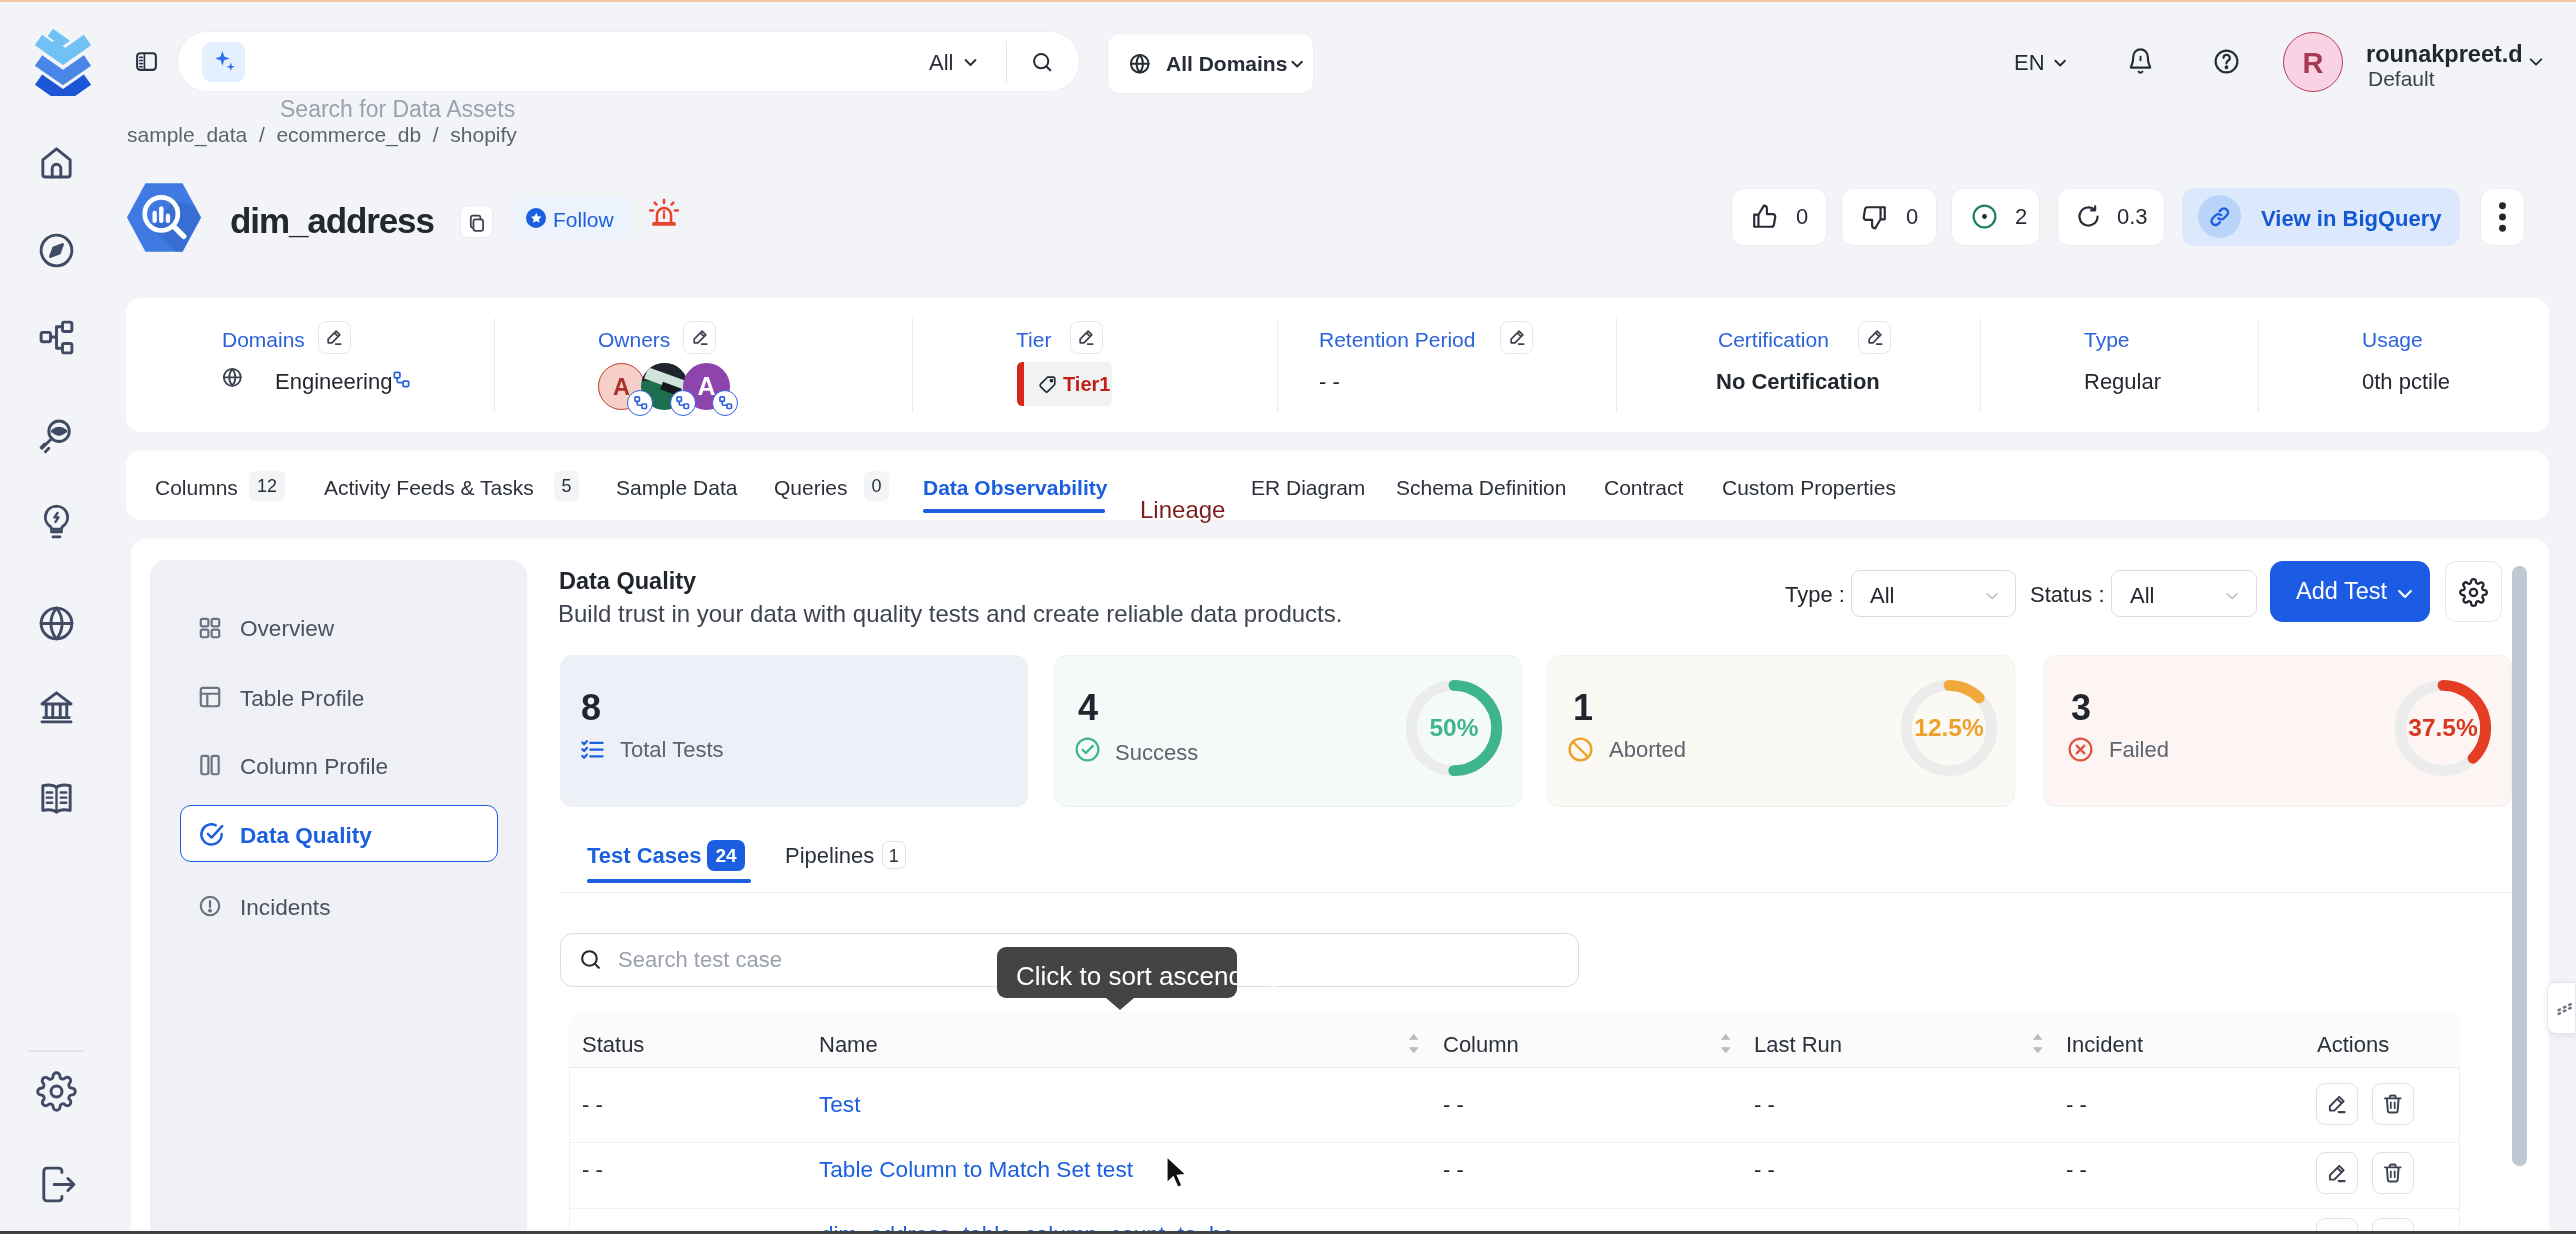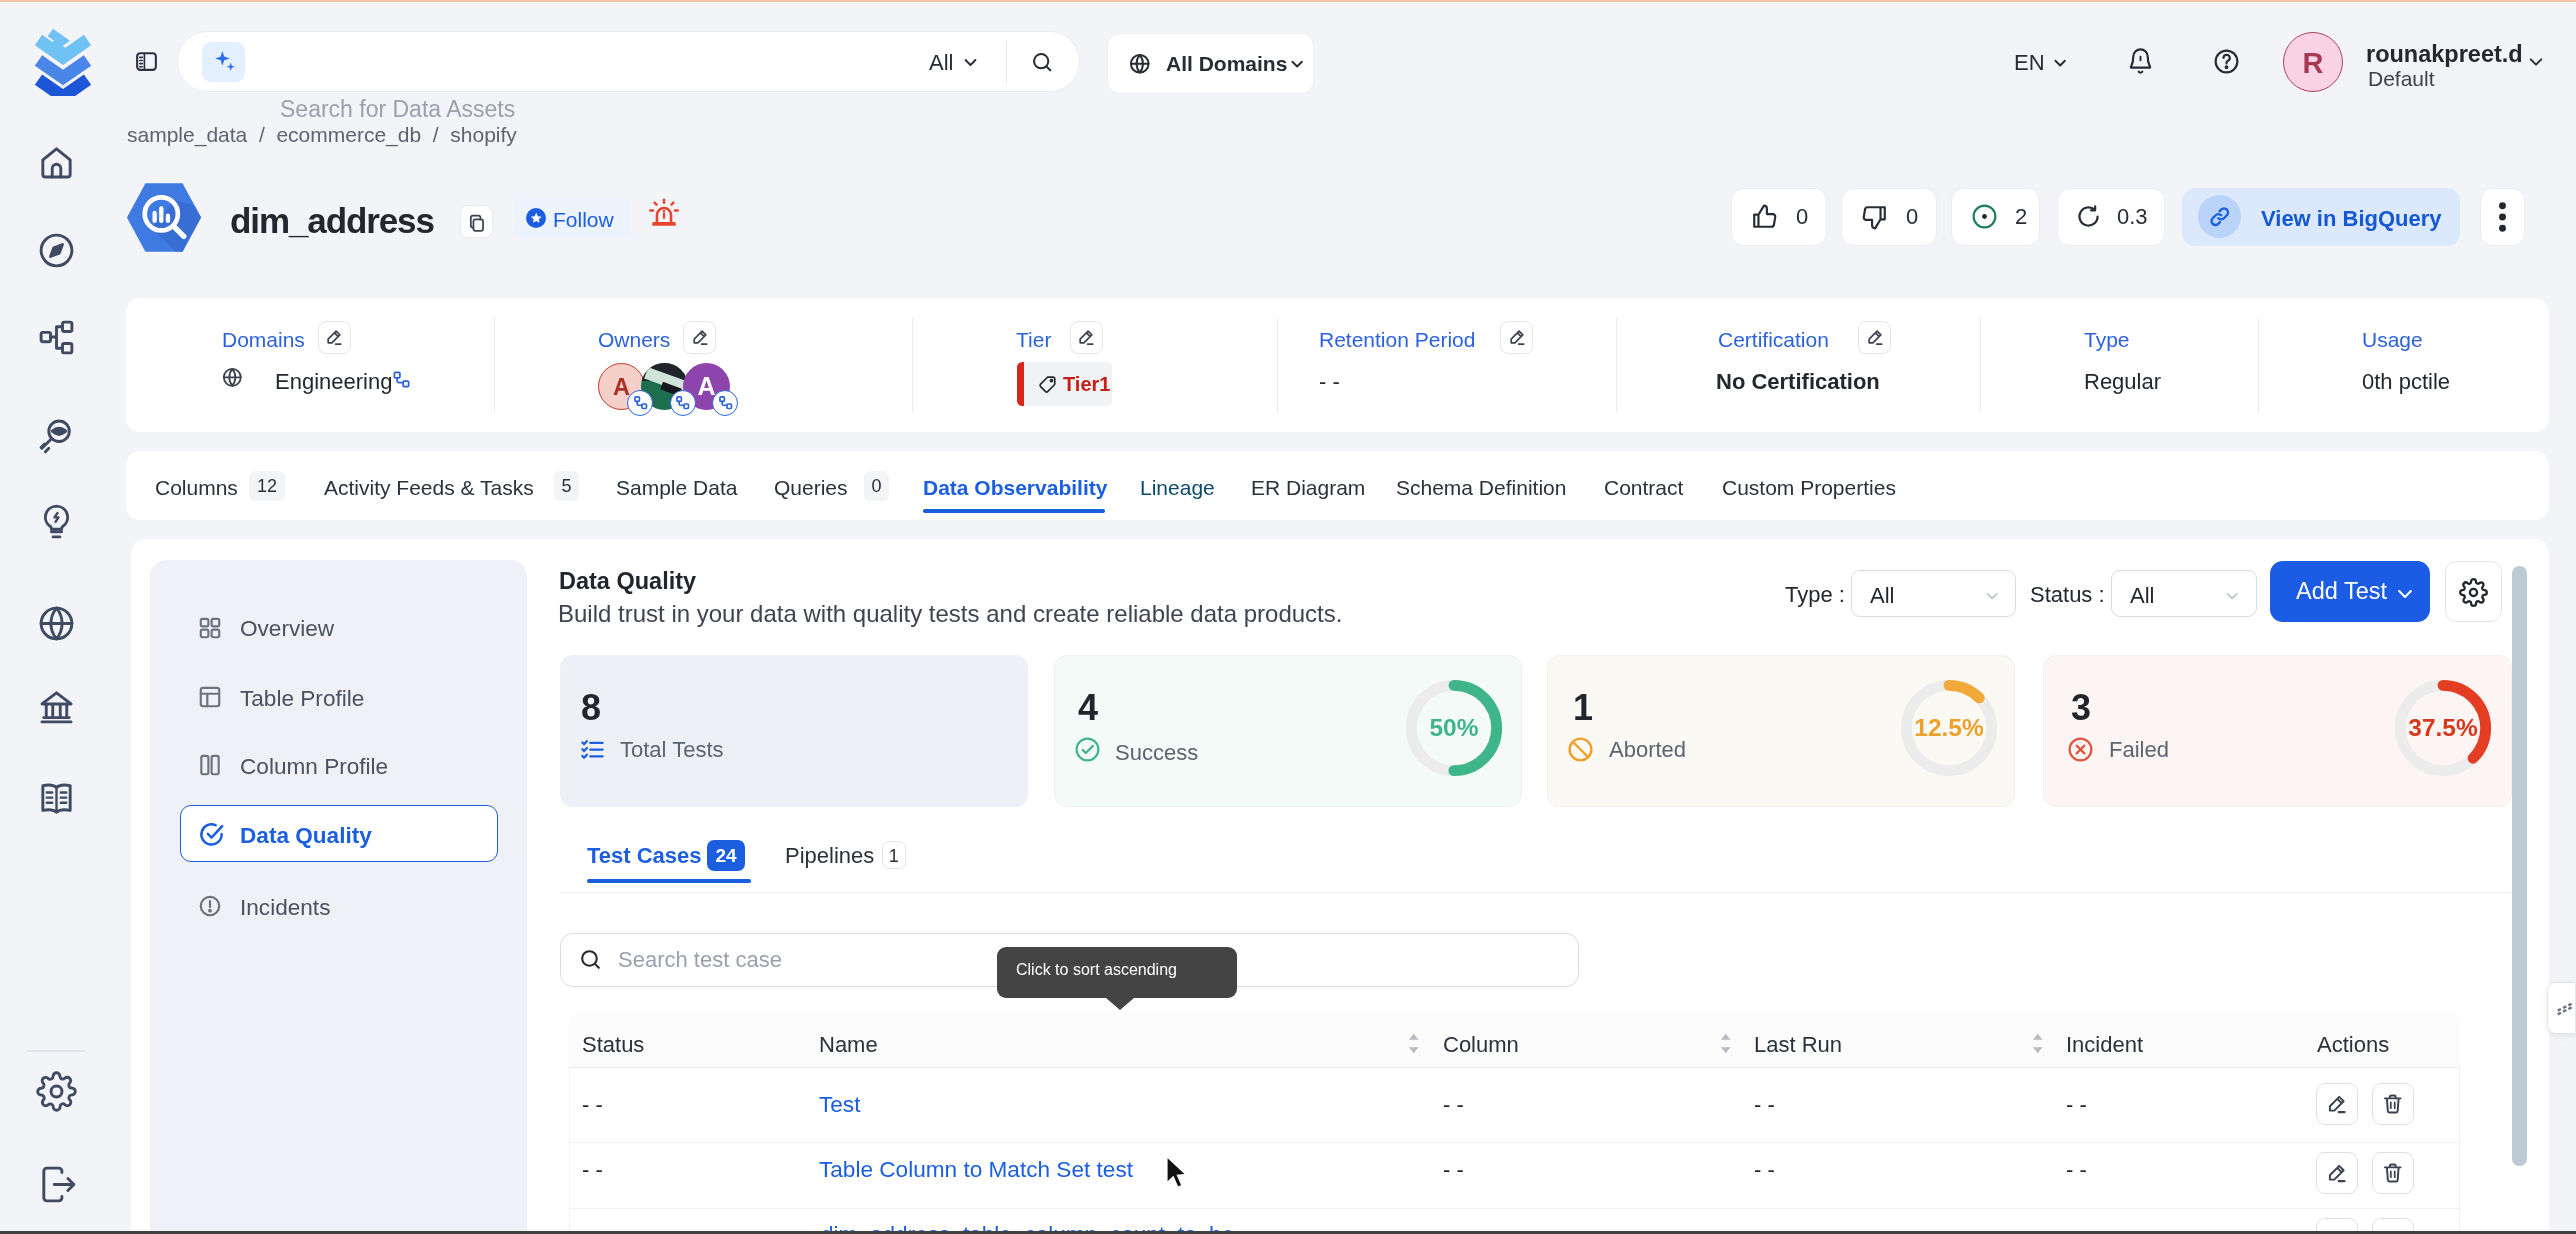--- a/index.html
+++ b/index.html
@@ -373,21 +373,21 @@
 <div class="abs card" style="left:126px;top:451px;width:2423px;height:69px;"></div>
 <div class="abs" style="left:155px;top:476px;font-size:21px;color:#2b313b;">Columns</div>
 <div class="abs" style="left:249px;top:471px;width:36px;height:30px;background:#f3f4f6;border-radius:6.3px;text-align:center;line-height:30px;font-size:18px;color:#2b313b;">12</div>
 <div class="abs" style="left:324px;top:476px;font-size:21px;color:#2b313b;">Activity Feeds &amp; Tasks</div>
 <div class="abs" style="left:554px;top:471px;width:25px;height:30px;background:#f3f4f6;border-radius:6.3px;text-align:center;line-height:30px;font-size:18px;color:#2b313b;">5</div>
 <div class="abs" style="left:616px;top:476px;font-size:21px;color:#2b313b;">Sample Data</div>
 <div class="abs" style="left:774px;top:476px;font-size:21px;color:#2b313b;">Queries</div>
 <div class="abs" style="left:864px;top:471px;width:25px;height:30px;background:#f3f4f6;border-radius:6.3px;text-align:center;line-height:30px;font-size:18px;color:#2b313b;">0</div>
 <div class="abs" style="left:923px;top:476px;font-size:21px;font-weight:bold;color:#1b5fe0;">Data Observability</div>
 <div class="abs" style="left:923px;top:509px;width:182px;height:3.6px;background:#1b5fe0;border-radius:1.8px;"></div>
-<div class="abs" style="left:1140px;top:476px;font-size:21px;color:#0c4a6e;">Lineage</div>
+<div class="abs" style="left:1140px;top:496px;font-size:24px;color:#7f1d1d;">Lineage</div>
 <div class="abs" style="left:1251px;top:476px;font-size:21px;color:#2b313b;">ER Diagram</div>
 <div class="abs" style="left:1396px;top:476px;font-size:21px;color:#2b313b;">Schema Definition</div>
 <div class="abs" style="left:1604px;top:476px;font-size:21px;color:#2b313b;">Contract</div>
 <div class="abs" style="left:1722px;top:476px;font-size:21px;color:#2b313b;">Custom Properties</div>
 
 <div class="abs card" style="left:131px;top:539px;width:2418px;height:696px;border-bottom-left-radius:0;border-bottom-right-radius:0;"></div>
 
 <div class="abs" style="left:150px;top:560px;width:377px;height:674px;background:#f0f1f6;border-radius:16.3px 16.3px 0 0;"></div>
 <div class="abs" style="left:197px;top:615px;">
     <svg width="26" height="26" viewBox="0 0 24 24" class="ic" style="stroke:#6b7280;stroke-width:2">
@@ -535,21 +535,21 @@
 <div class="abs" style="left:560px;top:933px;width:1019px;height:54px;background:#fff;border:0.9px solid #dadce3;border-radius:12.7px;"></div>
 <div class="abs" style="left:578px;top:947px;">
     <svg width="25" height="25" viewBox="0 0 24 24" class="ic" style="stroke:#23282f;stroke-width:2">
       <circle cx="11" cy="11" r="7"></circle>
       <path d="M16.2 16.2 L20 20"></path>
     </svg>
   </div>
 <div class="abs" style="left:618px;top:947px;font-size:22px;color:#9aa1ad;">Search test case</div>
 
 <div class="abs" style="left:997px;top:947px;width:240px;height:51px;background:rgba(58,58,58,0.95);border-radius:9px;"></div>
-<div class="abs" style="left:1016px;top:961px;font-size:16px;color:#fff;">Click to sort ascending</div>
+<div class="abs" style="left:1016px;top:961px;font-size:26px;color:#fff;">Click to sort ascending</div>
 <div class="abs" style="left:1106px;top:998px;width:0;height:0;border-left:14.5px solid transparent;border-right:14.5px solid transparent;border-top:12.7px solid rgba(58,58,58,0.95);"></div>
 
 <div class="abs" style="left:569px;top:1012px;width:1891px;height:222px;background:#fff;border:0.9px solid #f0f0f0;border-bottom:none;border-radius:14.5px 14.5px 0 0;"></div>
 <div class="abs" style="left:569px;top:1012px;width:1891px;height:55px;background:#fbfbfc;border-radius:14.5px 14.5px 0 0;"></div>
 <div class="abs" style="left:569px;top:1067px;width:1891px;height:0.9px;background:#ebecee;"></div>
 <div class="abs" style="left:582px;top:1032px;font-size:22px;color:#2b313b;">Status</div>
 <div class="abs" style="left:819px;top:1032px;font-size:22px;color:#2b313b;">Name</div>
 <div class="abs" style="left:1443px;top:1032px;font-size:22px;color:#2b313b;">Column</div>
 <div class="abs" style="left:1754px;top:1032px;font-size:22px;color:#2b313b;">Last Run</div>
 <div class="abs" style="left:2066px;top:1032px;font-size:22px;color:#2b313b;">Incident</div>

